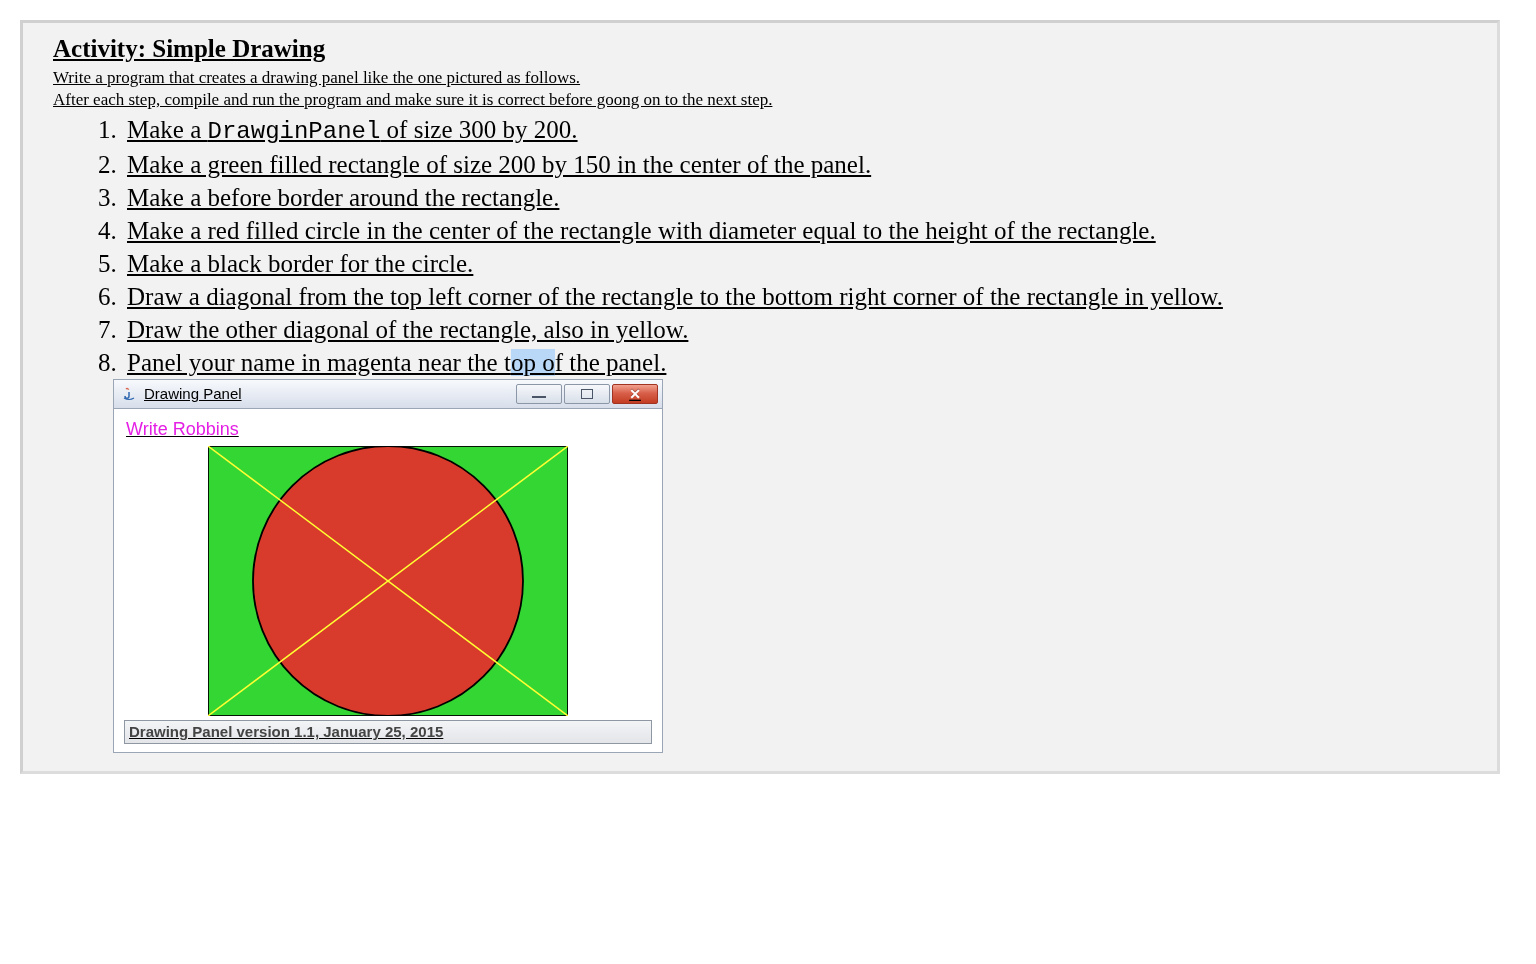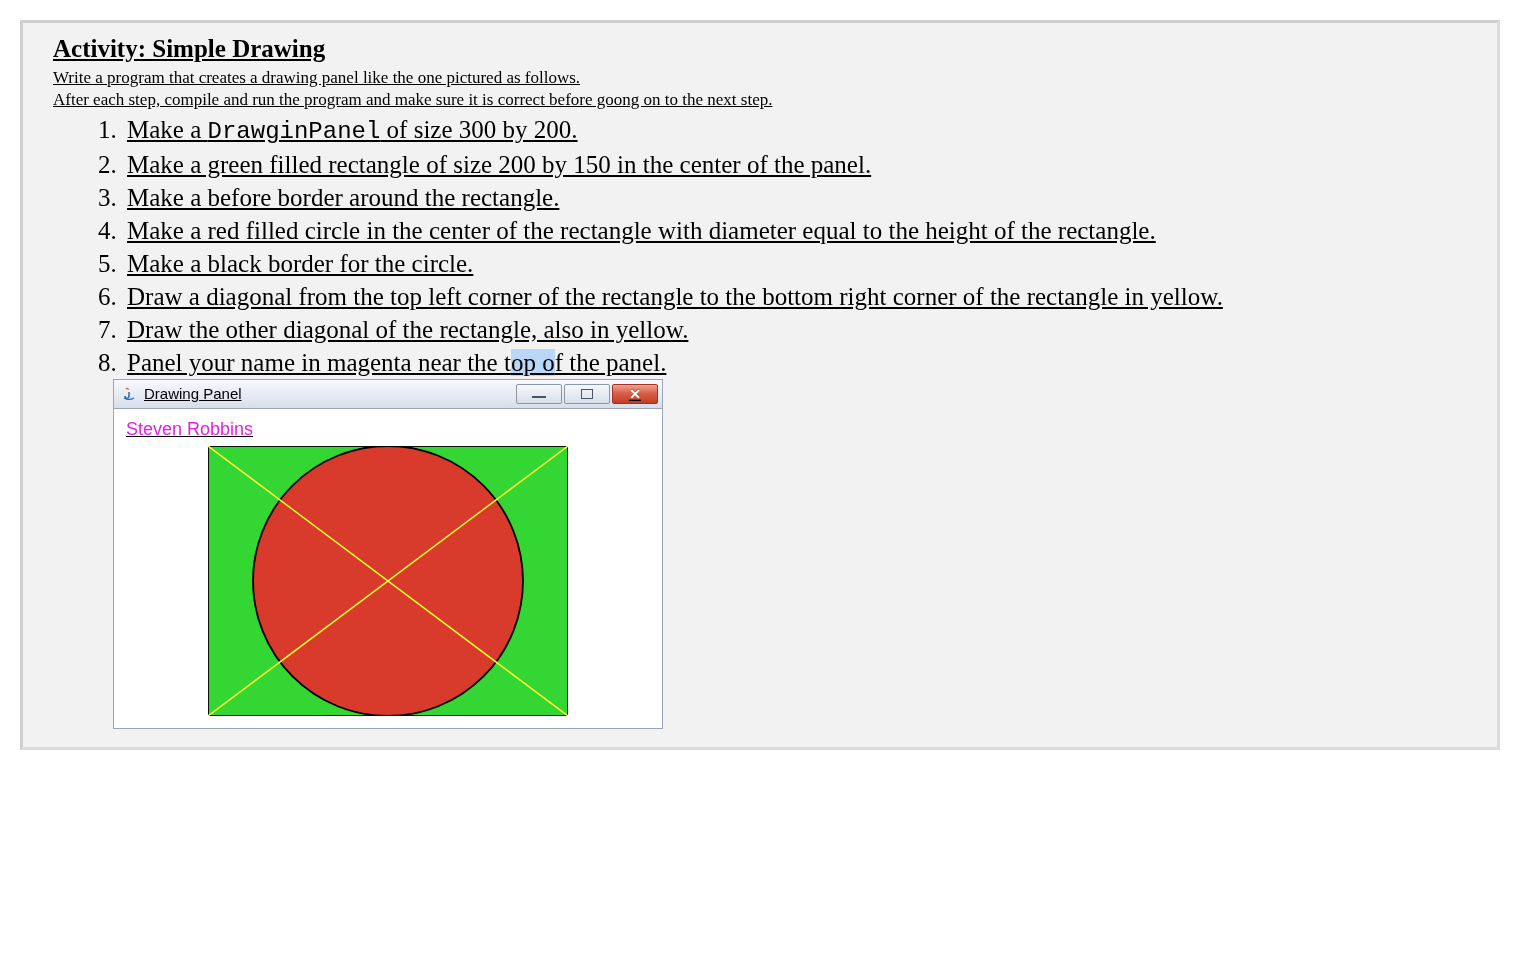--- a/index.html
+++ b/index.html
@@ -153,22 +153,23 @@
         <span class="win-btn">
             <span class="max-rect"></span>
           </span>
         <span class="win-btn close">
             <span class="x">✕</span>
           </span>
       </span>
     </div>
 
     <div class="canvas-area">
-      <div class="name-label">Steven Robbins</div>
+      <div class="name-label">Write Robbins</div>
       <svg class="drawing-svg" width="360" height="270" viewBox="0 0 200 150">
         <rect x="0" y="0" width="200" height="150" stroke="#000" stroke-width="1" fill="#33d633"></rect>
         <circle cx="100" cy="75" r="75" stroke="#000" stroke-width="1" fill="#d83a2b"></circle>
         <line x1="0" y1="0" x2="200" y2="150" stroke-width="0.8" stroke="#ffff33"></line>
         <line x1="200" y1="0" x2="0" y2="150" stroke-width="0.8" stroke="#ffff33"></line>
       </svg>
+      <div class="statusbar">Drawing Panel version 1.1, January 25, 2015</div>
     </div>
   </div>
 </div>
 
 </body></html>

